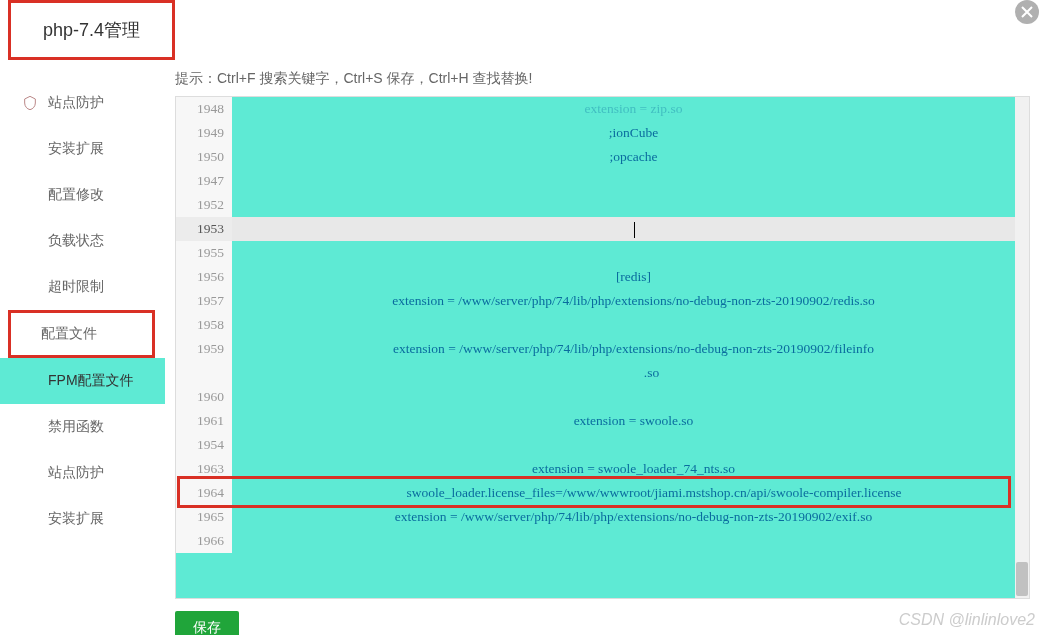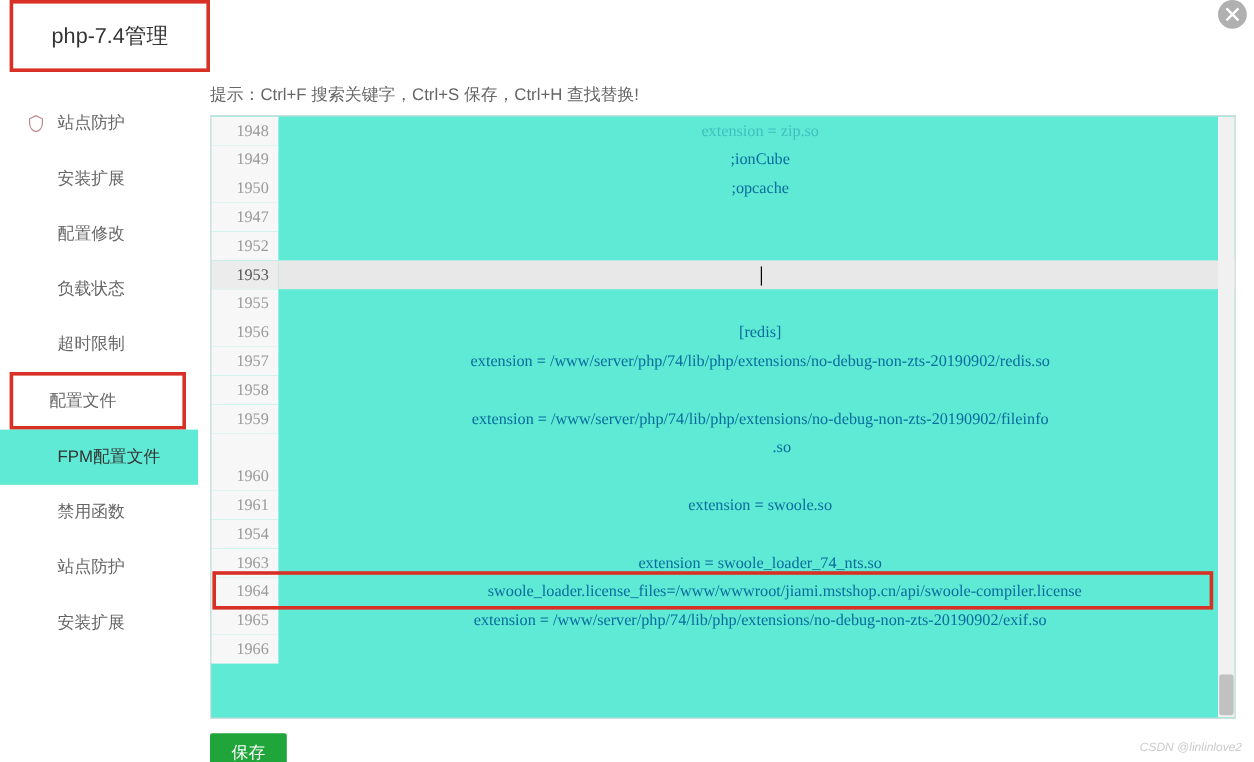--- a/index.html
+++ b/index.html
@@ -145,21 +145,21 @@
       justify-content: center;
       color: #fff;
       cursor: pointer;
       z-index: 50;
     }
     .watermark {
       position: absolute;
       right: 10px;
       bottom: 6px;
       color: #ccc;
-      font-size: 10px;
+      font-size: 16px;
       font-style: italic;
       z-index: 40;
     }
     .scrollbar-v {
       position: absolute;
       right: 0;
       top: 0;
       width: 14px;
       height: 100%;
       background: #f1f1f1;

